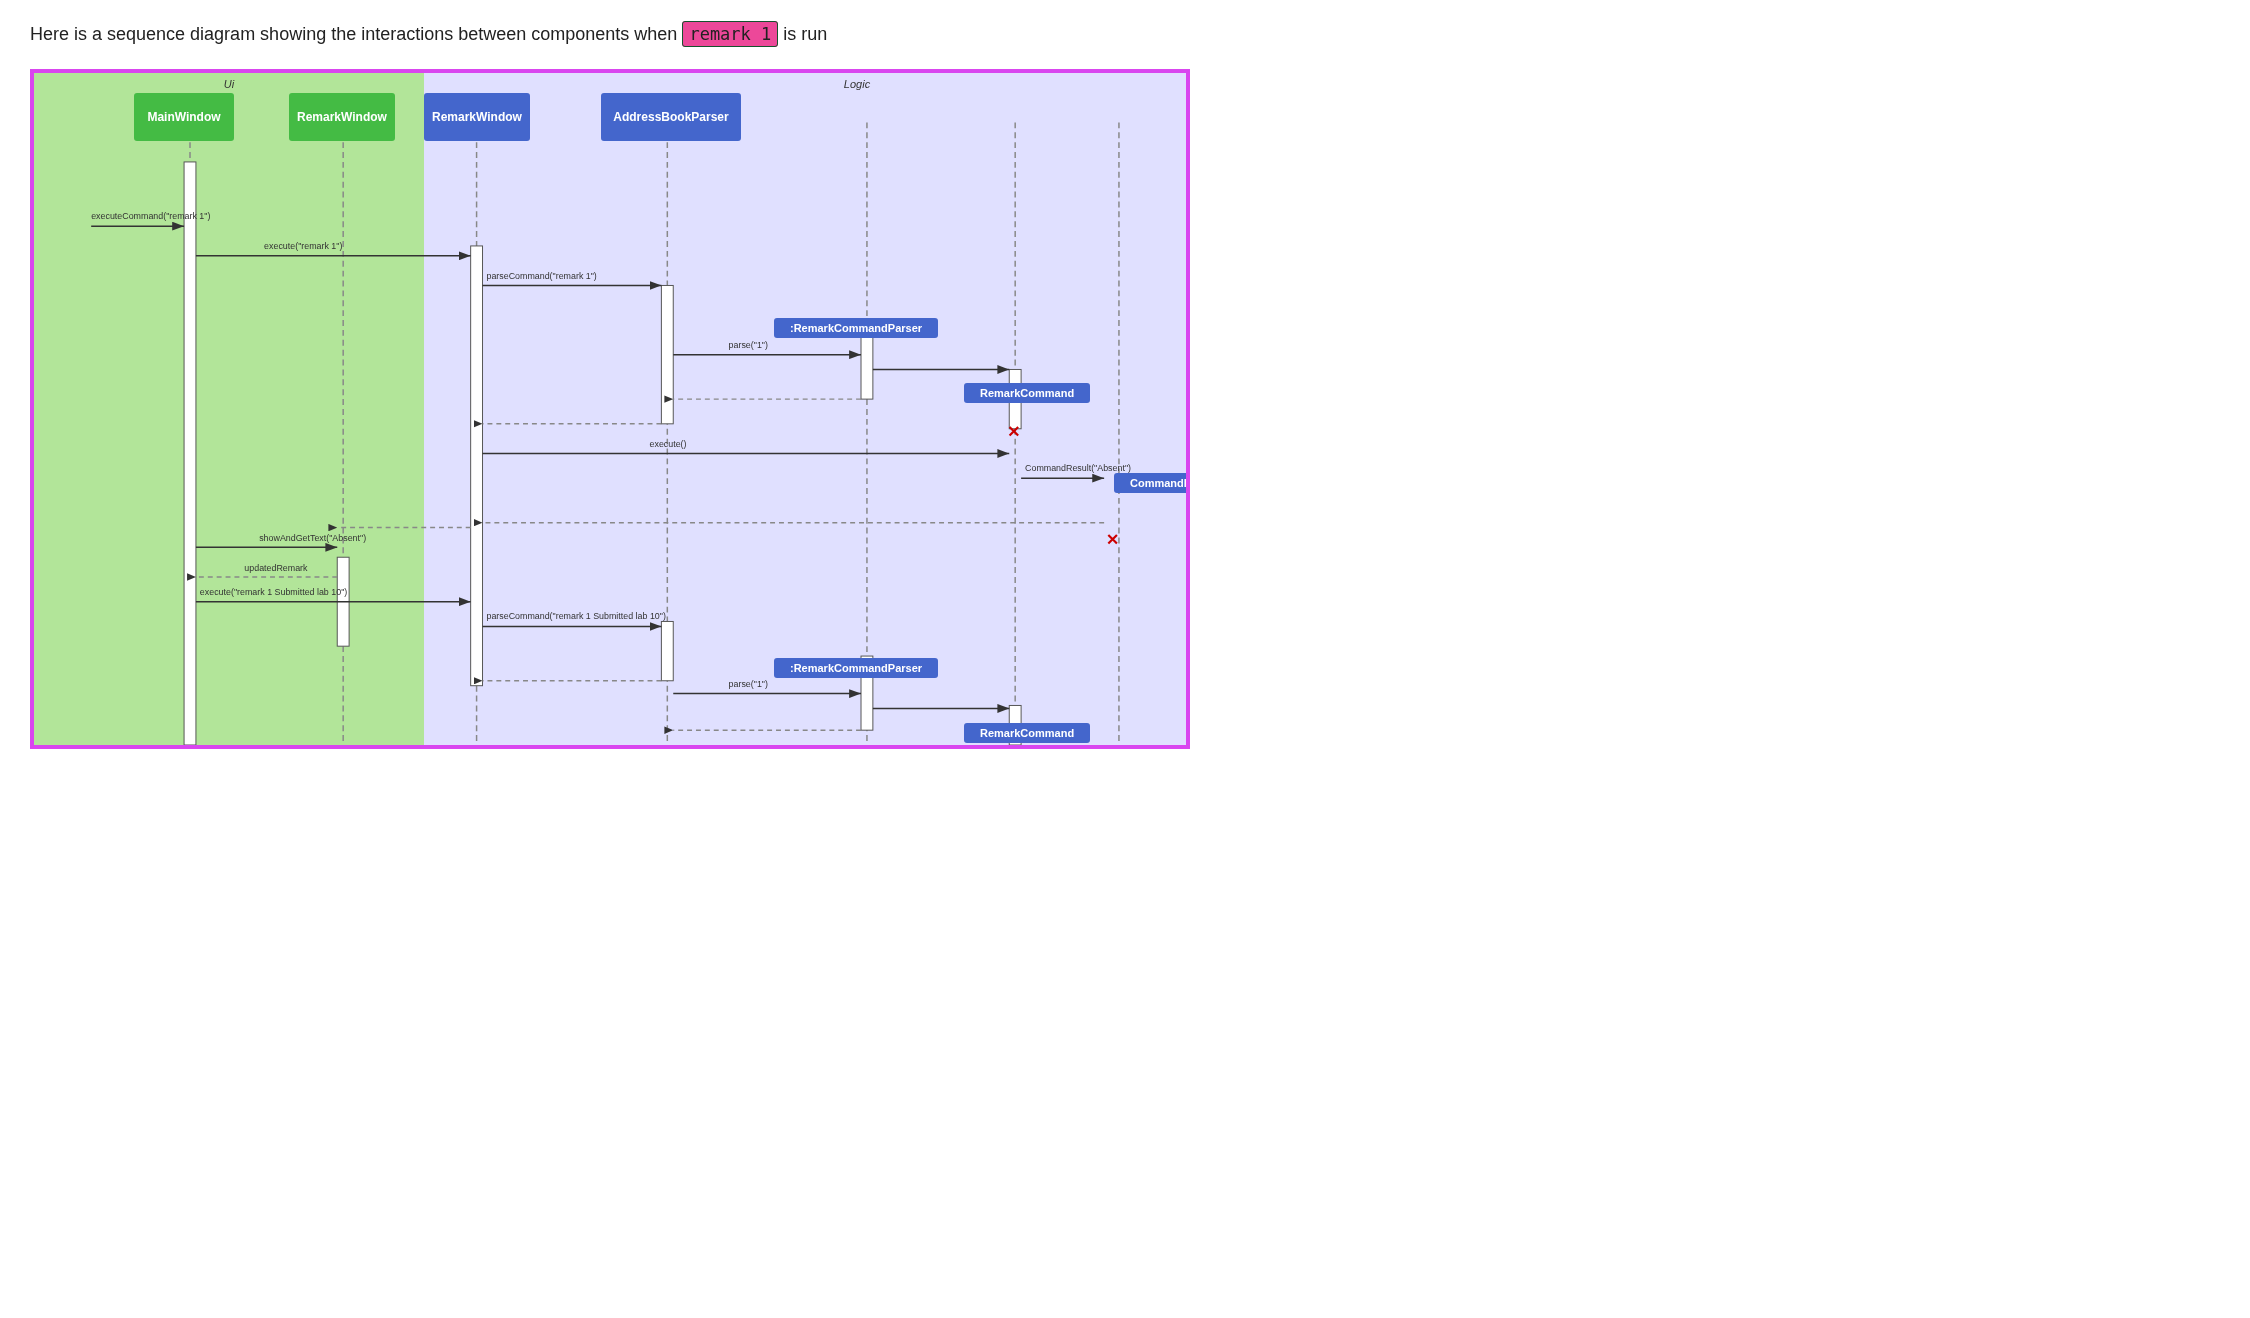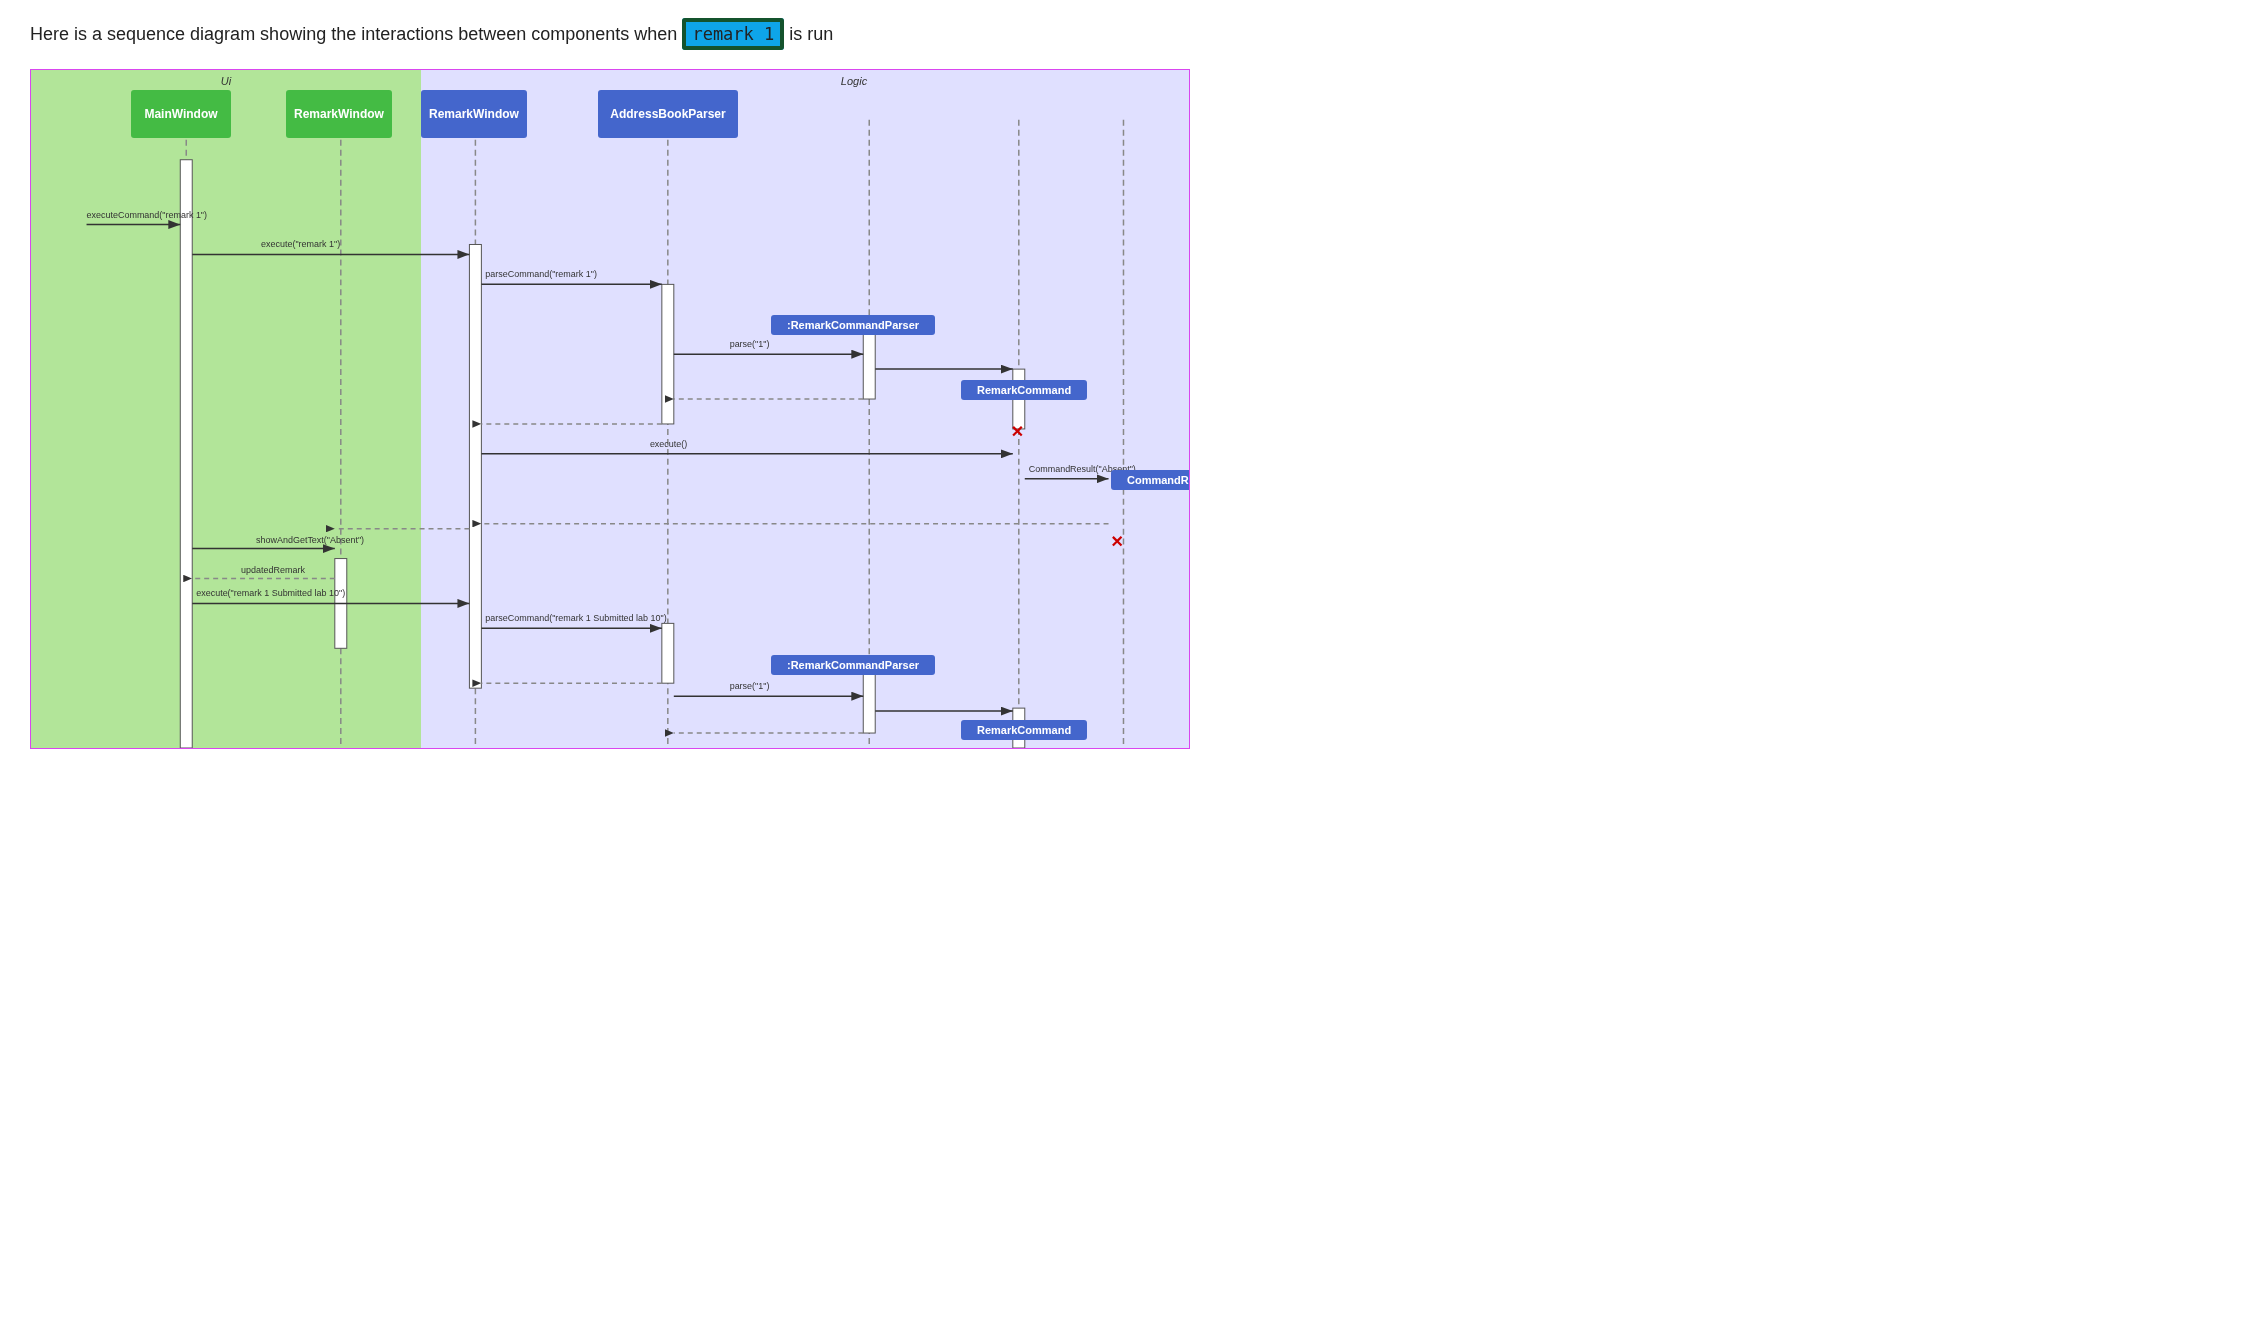--- a/index.html
+++ b/index.html
@@ -10,30 +10,30 @@
       color: #222;
       padding: 20px 30px;
     }
     .intro-text {
       font-size: 18px;
       line-height: 1.6;
       margin-bottom: 20px;
       max-width: 1100px;
     }
     .intro-text code {
-      background: #0ea5e9;
-      border: 4px solid #14532d;
+      background: #ec4899;
+      border: 1px solid #14532d;
       border-radius: 3px;
       padding: 2px 6px;
       font-family: monospace;
       font-size: 17px;
     }
     .diagram-container {
       width: 1160px;
-      border: 1px solid #d946ef;
+      border: 4px solid #d946ef;
       position: relative;
       overflow: hidden;
       background: #fff;
     }
     
     .region-header {
       position: absolute;
       top: 0;
       font-size: 11px;
       color: #333;

